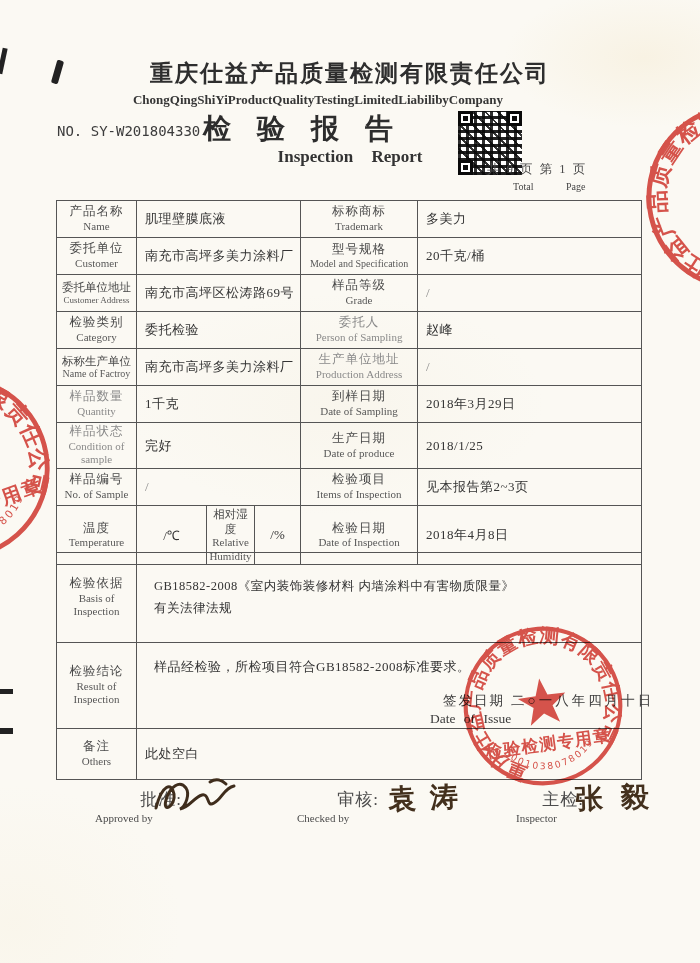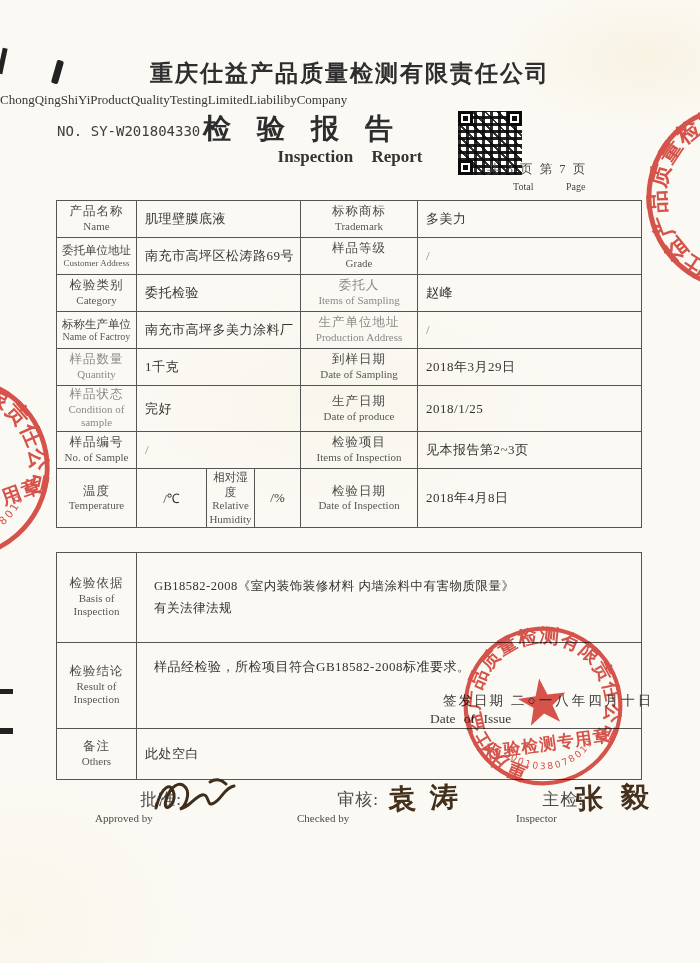--- a/index.html
+++ b/index.html
@@ -7,21 +7,21 @@
     font-family:"Liberation Serif",serif;color:#333;
     background:
       radial-gradient(ellipse 200px 100px at 92% 6%, rgba(236,214,164,.20), transparent 70%),
       radial-gradient(ellipse 300px 160px at 48% 42%, rgba(228,214,180,.10), transparent 70%),
       radial-gradient(ellipse 240px 200px at 2% 96%, rgba(240,226,190,.14), transparent 70%),
       #fbf9f3;}
   .abs{position:absolute;}
   
   .company-cn{top:58px;left:0;width:700px;text-align:center;font-family:"DejaVu Sans",sans-serif;
     font-weight:700;font-size:23px;letter-spacing:2px;color:#2e2e2e;}
-  .company-en{top:92px;left:0;width:636px;font-weight:400;font-size:13px;color:#363636;}
+  .company-en{top:92px;left:0;width:636px;text-align:center;font-weight:700;font-size:13px;color:#363636;}
   .report-no{top:123px;left:57px;font-family:"DejaVu Sans Mono",monospace;font-size:14px;color:#3c3c3c;}
   .title-cn{top:110px;left:0;width:596px;text-align:center;}
   .title-cn span{font-family:"DejaVu Sans",sans-serif;font-weight:700;font-size:28px;color:#2d2d2d;
     letter-spacing:26px;margin-right:-26px;}
   .title-en{top:147px;left:0;width:700px;text-align:center;font-weight:700;font-size:17px;
     word-spacing:14px;color:#333;}
   .pagination-cn{top:161px;left:487px;font-size:12.5px;letter-spacing:2px;color:#4a4a4a;}
   .pagination-en{top:181px;left:513px;font-size:10px;word-spacing:30px;color:#444;}
   
   .qr{top:111px;left:458px;width:64px;height:64px;background-color:#fff;
@@ -87,21 +87,21 @@
   <div class="abs company-cn">重庆仕益产品质量检测有限责任公司</div>
   <div class="abs company-en">ChongQingShiYiProductQualityTestingLimitedLiabilibyCompany</div>
   <div class="abs report-no">NO. SY-W201804330</div>
   <div class="abs title-cn"><span>检验报告</span></div>
   <div class="abs title-en">Inspection Report</div>
   <div class="abs qr">
     <div class="qf tl"></div>
     <div class="qf tr"></div>
     <div class="qf bl"></div>
   </div>
-  <div class="abs pagination-cn">共 3 页 第 7 页</div>
+  <div class="abs pagination-cn">共 9 页 第 1 页</div>
   <div class="abs pagination-en">Total Page</div>
 
   <table class="abs t1">
     <colgroup>
         <col style="width:80px">
         <col style="width:70px">
         <col style="width:48px">
         <col style="width:46px">
         <col style="width:117px">
         <col style="width:224px">
@@ -114,39 +114,51 @@
           </td>
       <td class="val" colspan="3">肌理壁膜底液</td>
       <td class="lbl">
             <div class="cn">标称商标</div>
             <div class="en">Trademark</div>
           </td>
       <td class="val">多美力</td>
     </tr>
     <tr class="h37">
       <td class="lbl">
+            <div class="cn">委托单位</div>
+            <div class="en">Customer</div>
+          </td>
+      <td class="val" colspan="3">南充市高坪多美力涂料厂</td>
+      <td class="lbl">
+            <div class="cn">型号规格</div>
+            <div class="en en-xs">Model and Specification</div>
+          </td>
+      <td class="val">20千克/桶</td>
+    </tr>
+    <tr class="h37">
+      <td class="lbl">
             <div class="cn cn-s">委托单位地址</div>
             <div class="en en-s">Customer Address</div>
           </td>
       <td class="val" colspan="3">南充市高坪区松涛路69号</td>
       <td class="lbl">
             <div class="cn">样品等级</div>
             <div class="en">Grade</div>
           </td>
       <td class="val slash">/</td>
     </tr>
     <tr class="h37">
       <td class="lbl">
             <div class="cn">检验类别</div>
             <div class="en">Category</div>
           </td>
       <td class="val" colspan="3">委托检验</td>
       <td class="lbl light">
             <div class="cn">委托人</div>
-            <div class="en">Items of Sampling</div>
+            <div class="en">Person of Sampling</div>
           </td>
       <td class="val">赵峰</td>
     </tr>
     <tr class="h37">
       <td class="lbl">
             <div class="cn cn-s">标称生产单位</div>
             <div class="en en-xs">Name of Factroy</div>
           </td>
       <td class="val" colspan="3">南充市高坪多美力涂料厂</td>
       <td class="lbl light">

